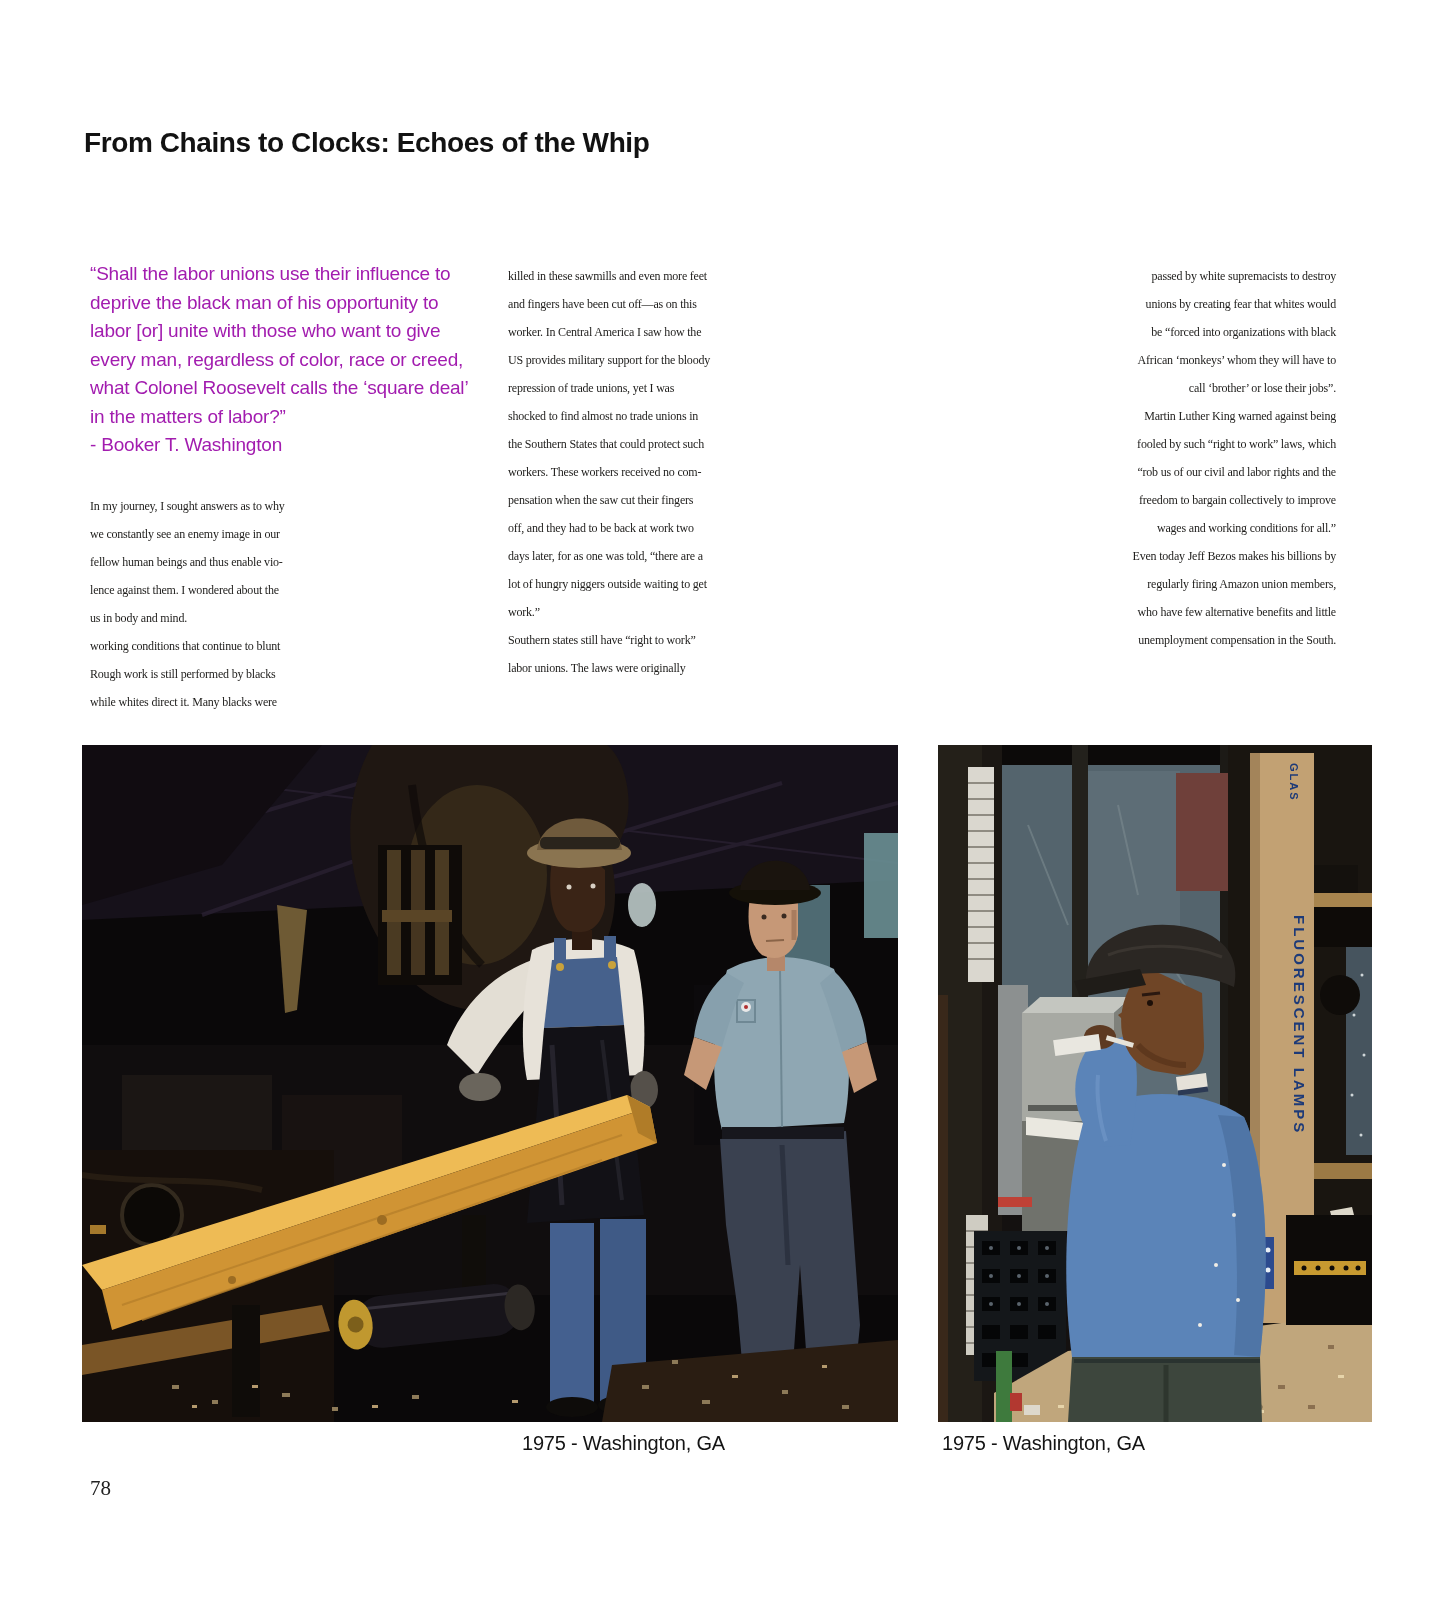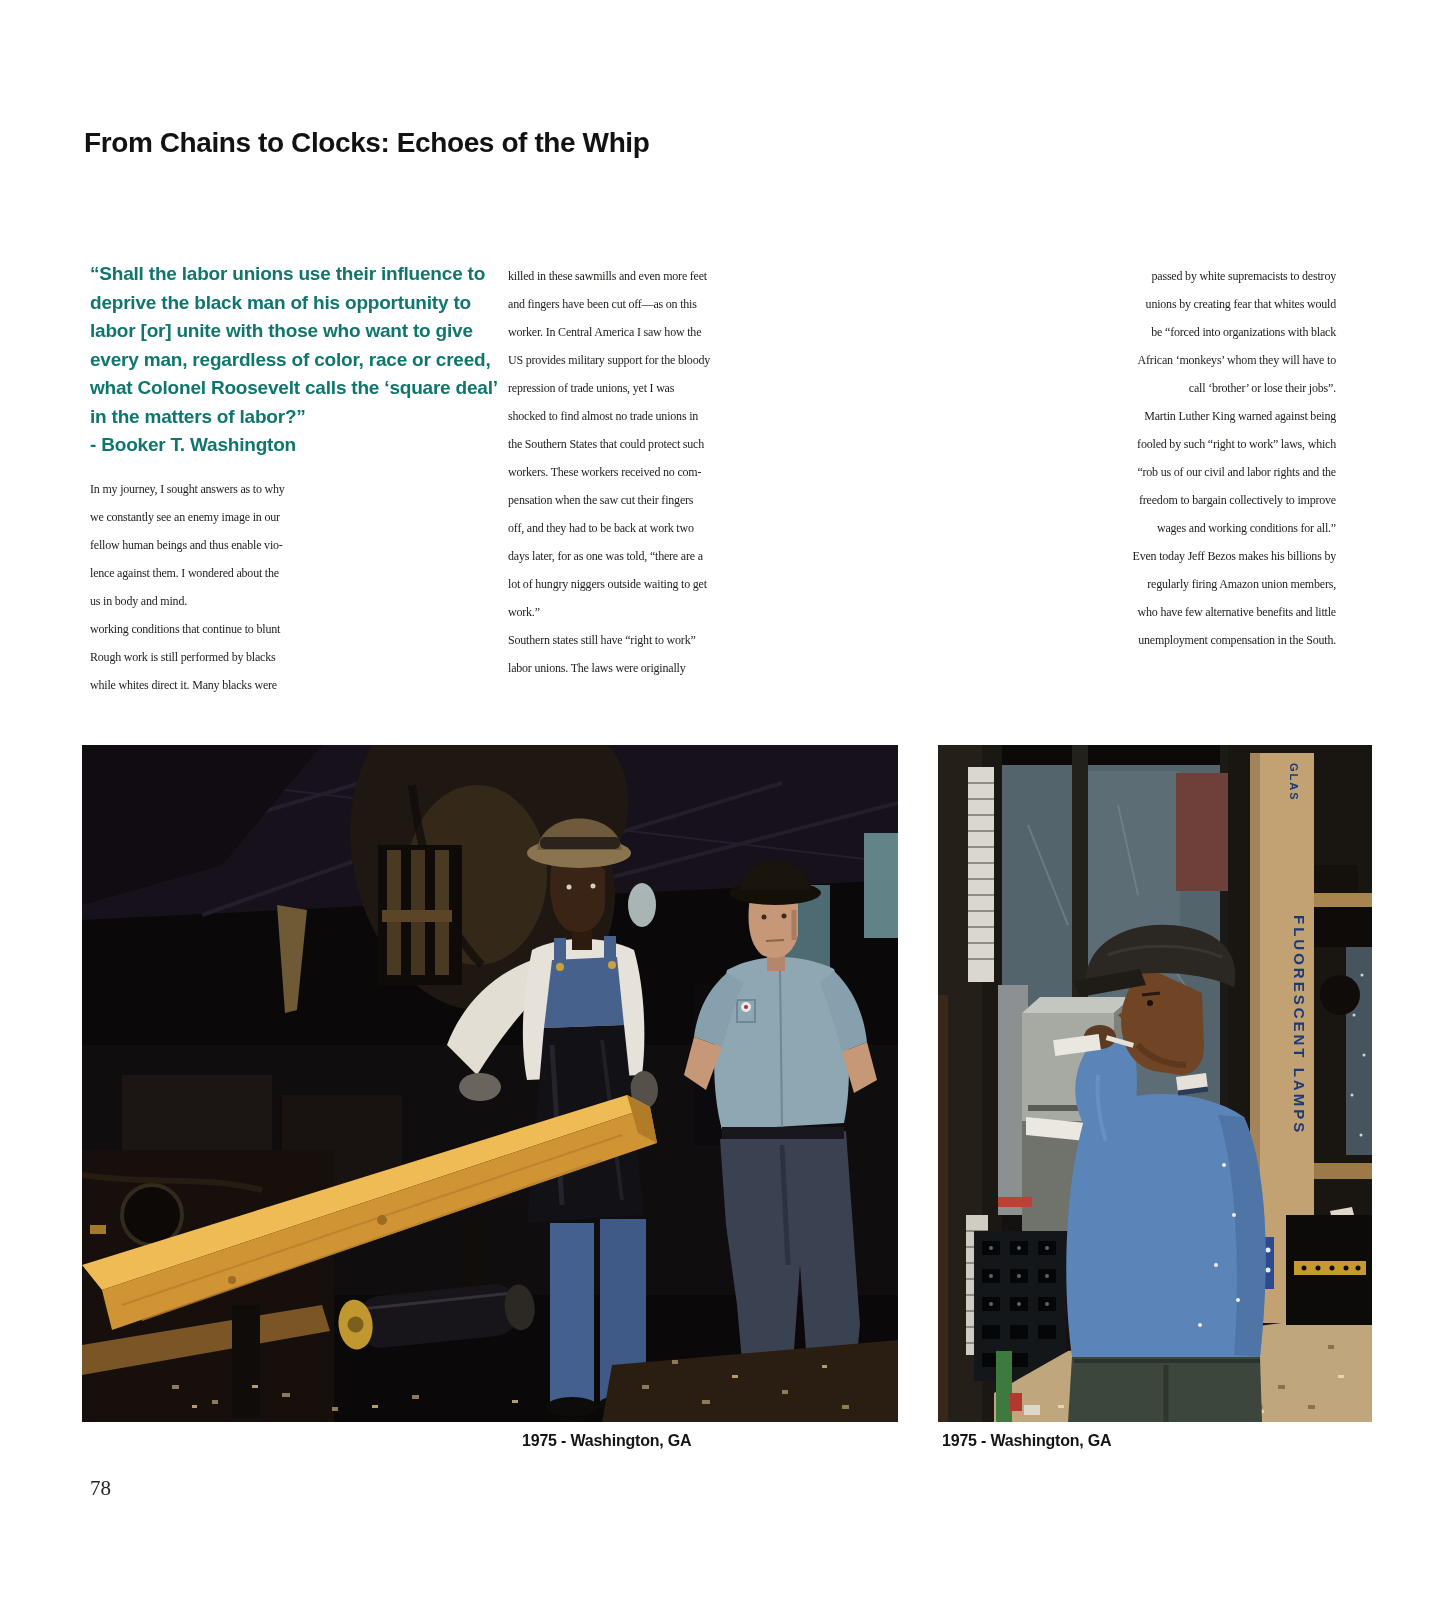--- a/index.html
+++ b/index.html
@@ -1,33 +1,33 @@
 <!DOCTYPE html>
 <html><head>
 <meta charset="utf-8">
 <style>
   html,body{margin:0;padding:0;background:#ffffff;}
   .page{position:relative;width:1375px;height:1618px;background:#ffffff;overflow:hidden;
         font-family:"Liberation Sans",sans-serif;}
   .title{position:absolute;left:84px;top:108px;font-size:28px;font-weight:bold;
          letter-spacing:-0.4px;color:#121212;white-space:nowrap;}
-  .quote{position:absolute;left:90px;top:260px;width:400px;color:#0f766e;
-         font-size:19px;line-height:28.5px;letter-spacing:-0.2px;font-weight:bold;}
+  .quote{position:absolute;left:90px;top:260px;width:400px;color:#a21caf;
+         font-size:19px;line-height:28.5px;letter-spacing:-0.2px;font-weight:normal;}
   .bodycol{position:absolute;width:410px;color:#1e1d1b;
            font-family:"Liberation Serif",serif;font-size:12px;line-height:28px;
            letter-spacing:-0.2px;}
   .line{white-space:nowrap;}
-  .col1{left:90px;top:475px;}
+  .col1{left:90px;top:492px;}
   .col2{left:508px;top:262px;}
   .col3{left:926px;top:262px;text-align:right;}
   figure{margin:0;padding:0;position:absolute;}
   .fig1{left:82px;top:745px;width:816px;height:677px;}
   .fig2{left:938px;top:745px;width:434px;height:677px;}
   .fig1 svg,.fig2 svg,.stripTop svg,.stripBottom svg{display:block;}
-  .caption{position:absolute;top:1432px;font-size:16px;font-weight:bold;
+  .caption{position:absolute;top:1432px;font-size:20px;font-weight:normal;
            letter-spacing:-0.2px;color:#141414;white-space:nowrap;}
   .cap1{left:522px;}
   .cap2{left:942px;}
   .stripTop{position:absolute;left:1435px;top:85px;width:12px;height:600px;}
   .stripBottom{position:absolute;left:1433px;top:760px;width:14px;height:662px;}
   .pagenum{position:absolute;left:90px;top:1476px;font-family:"Liberation Serif",serif;
            font-size:21px;color:#222222;text-align:right;}
 </style>
 </head>
 <body>

